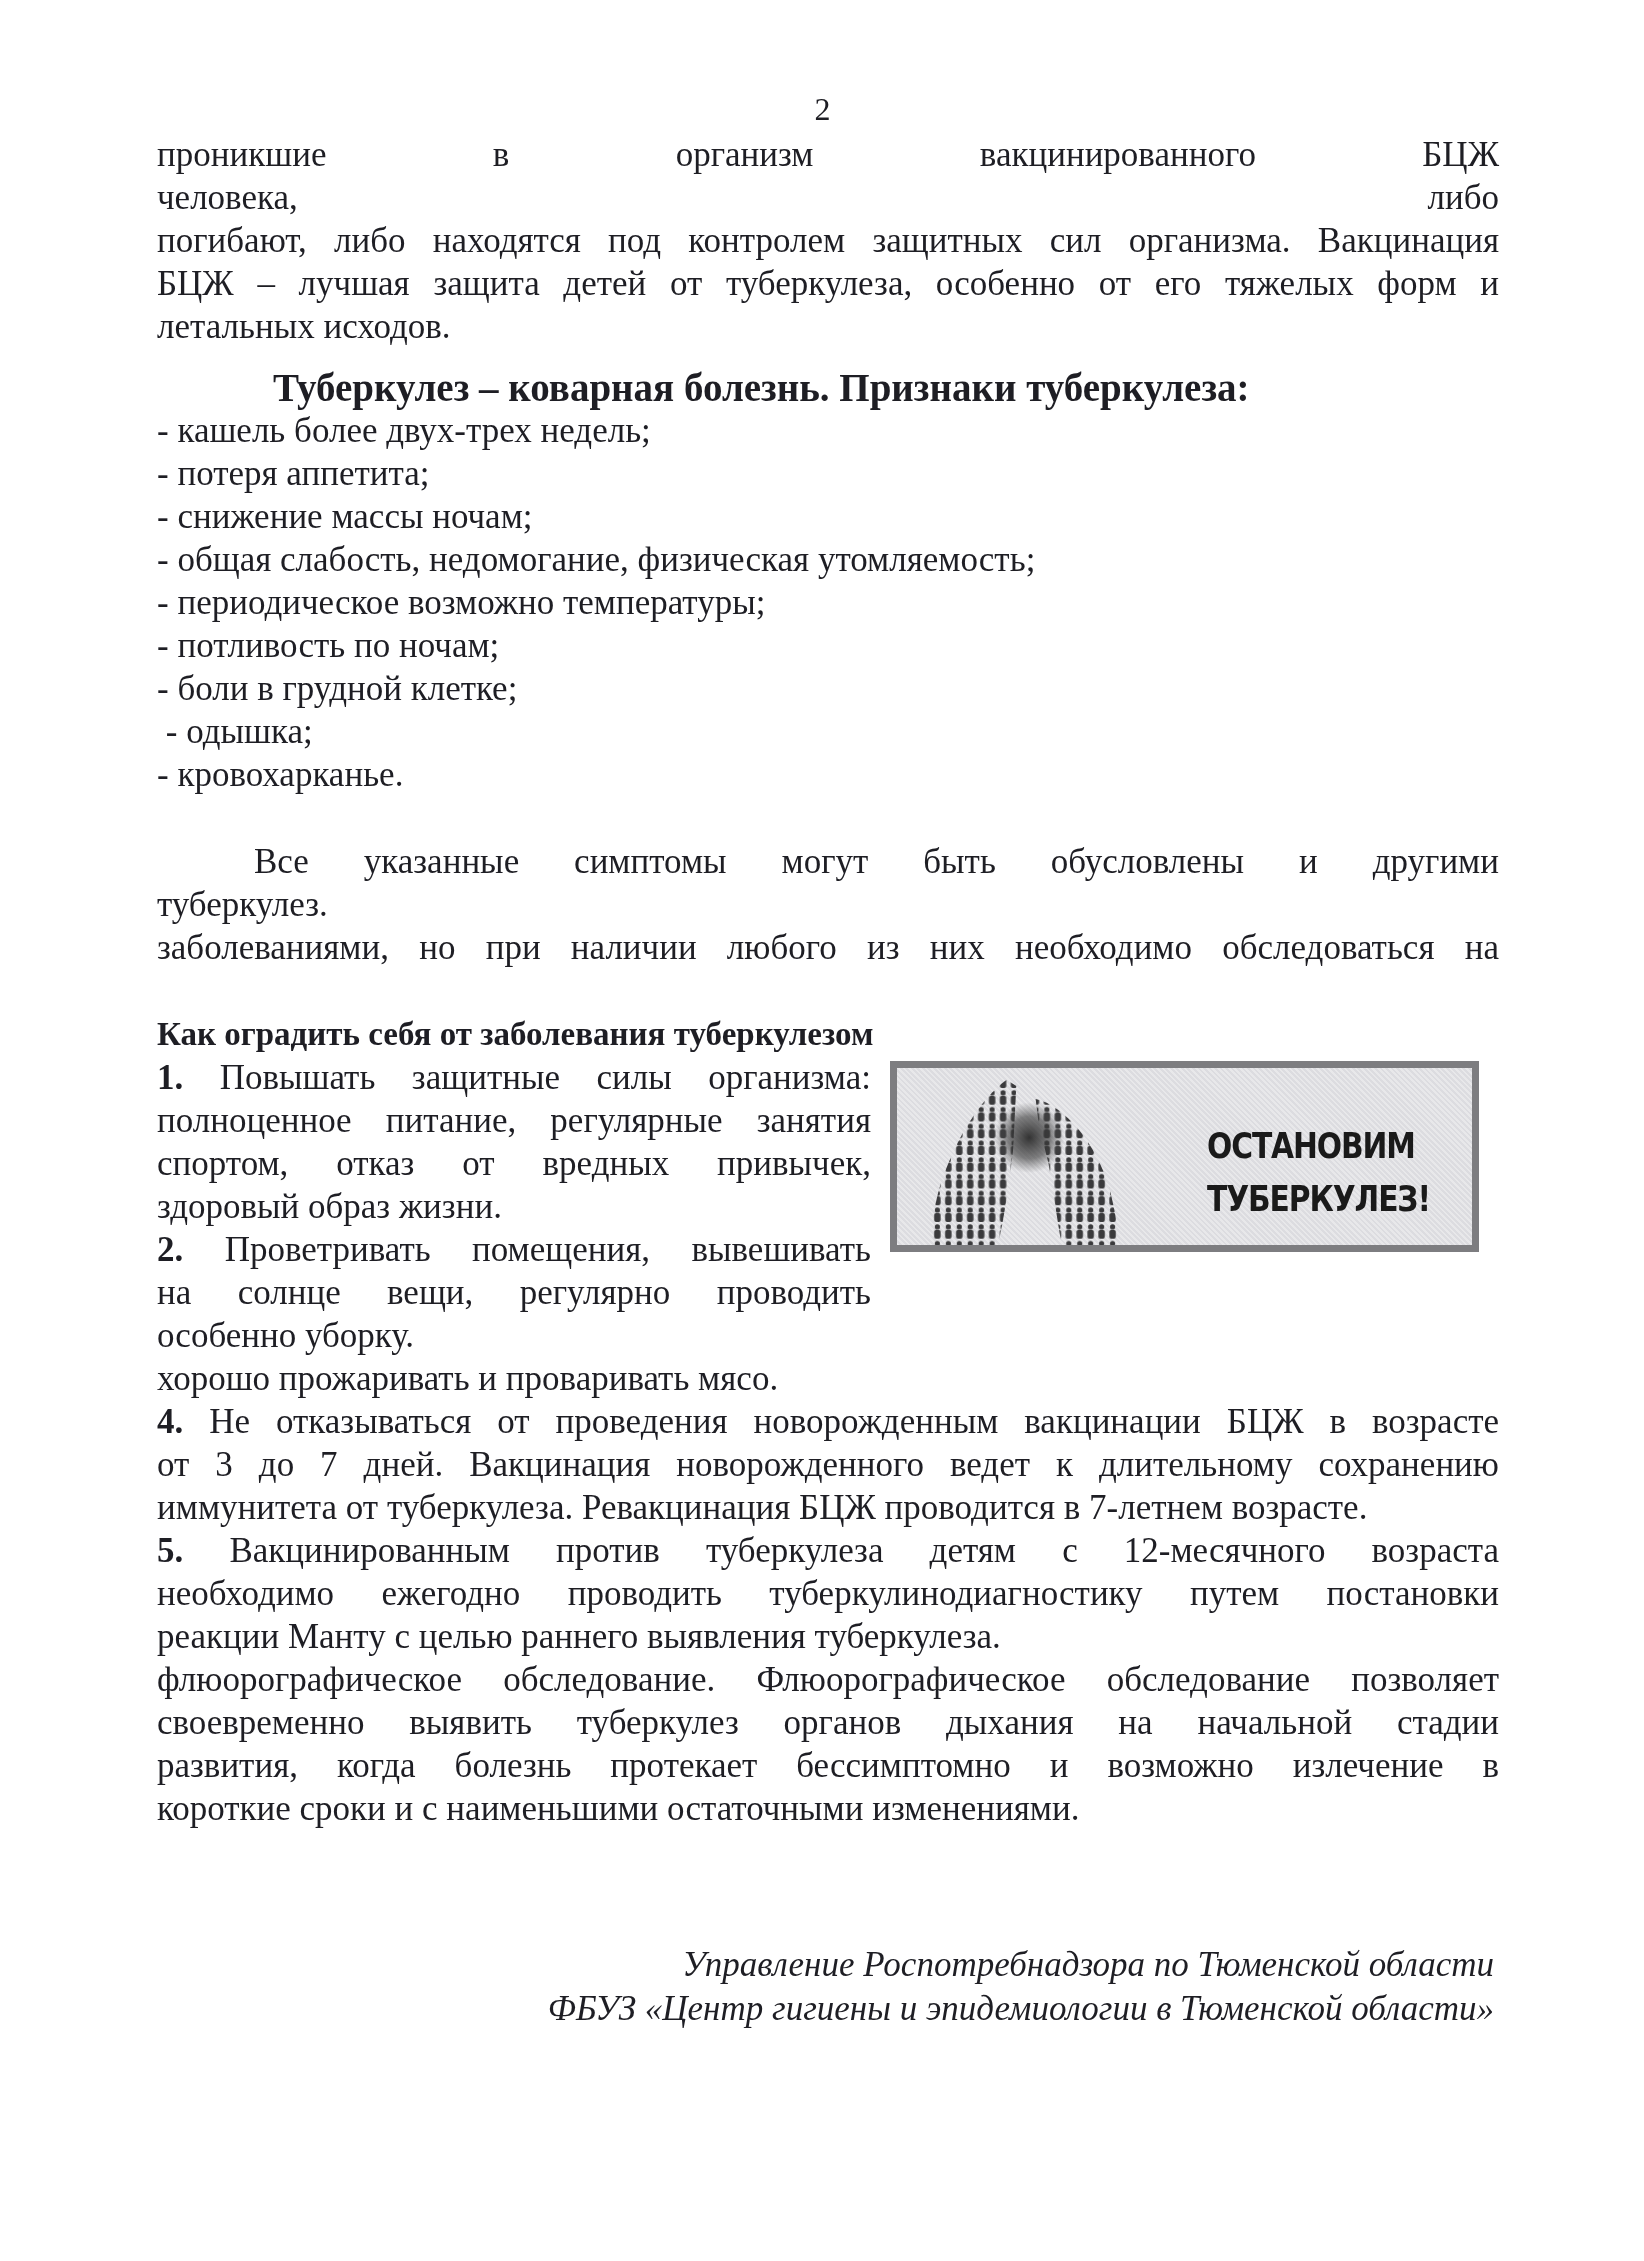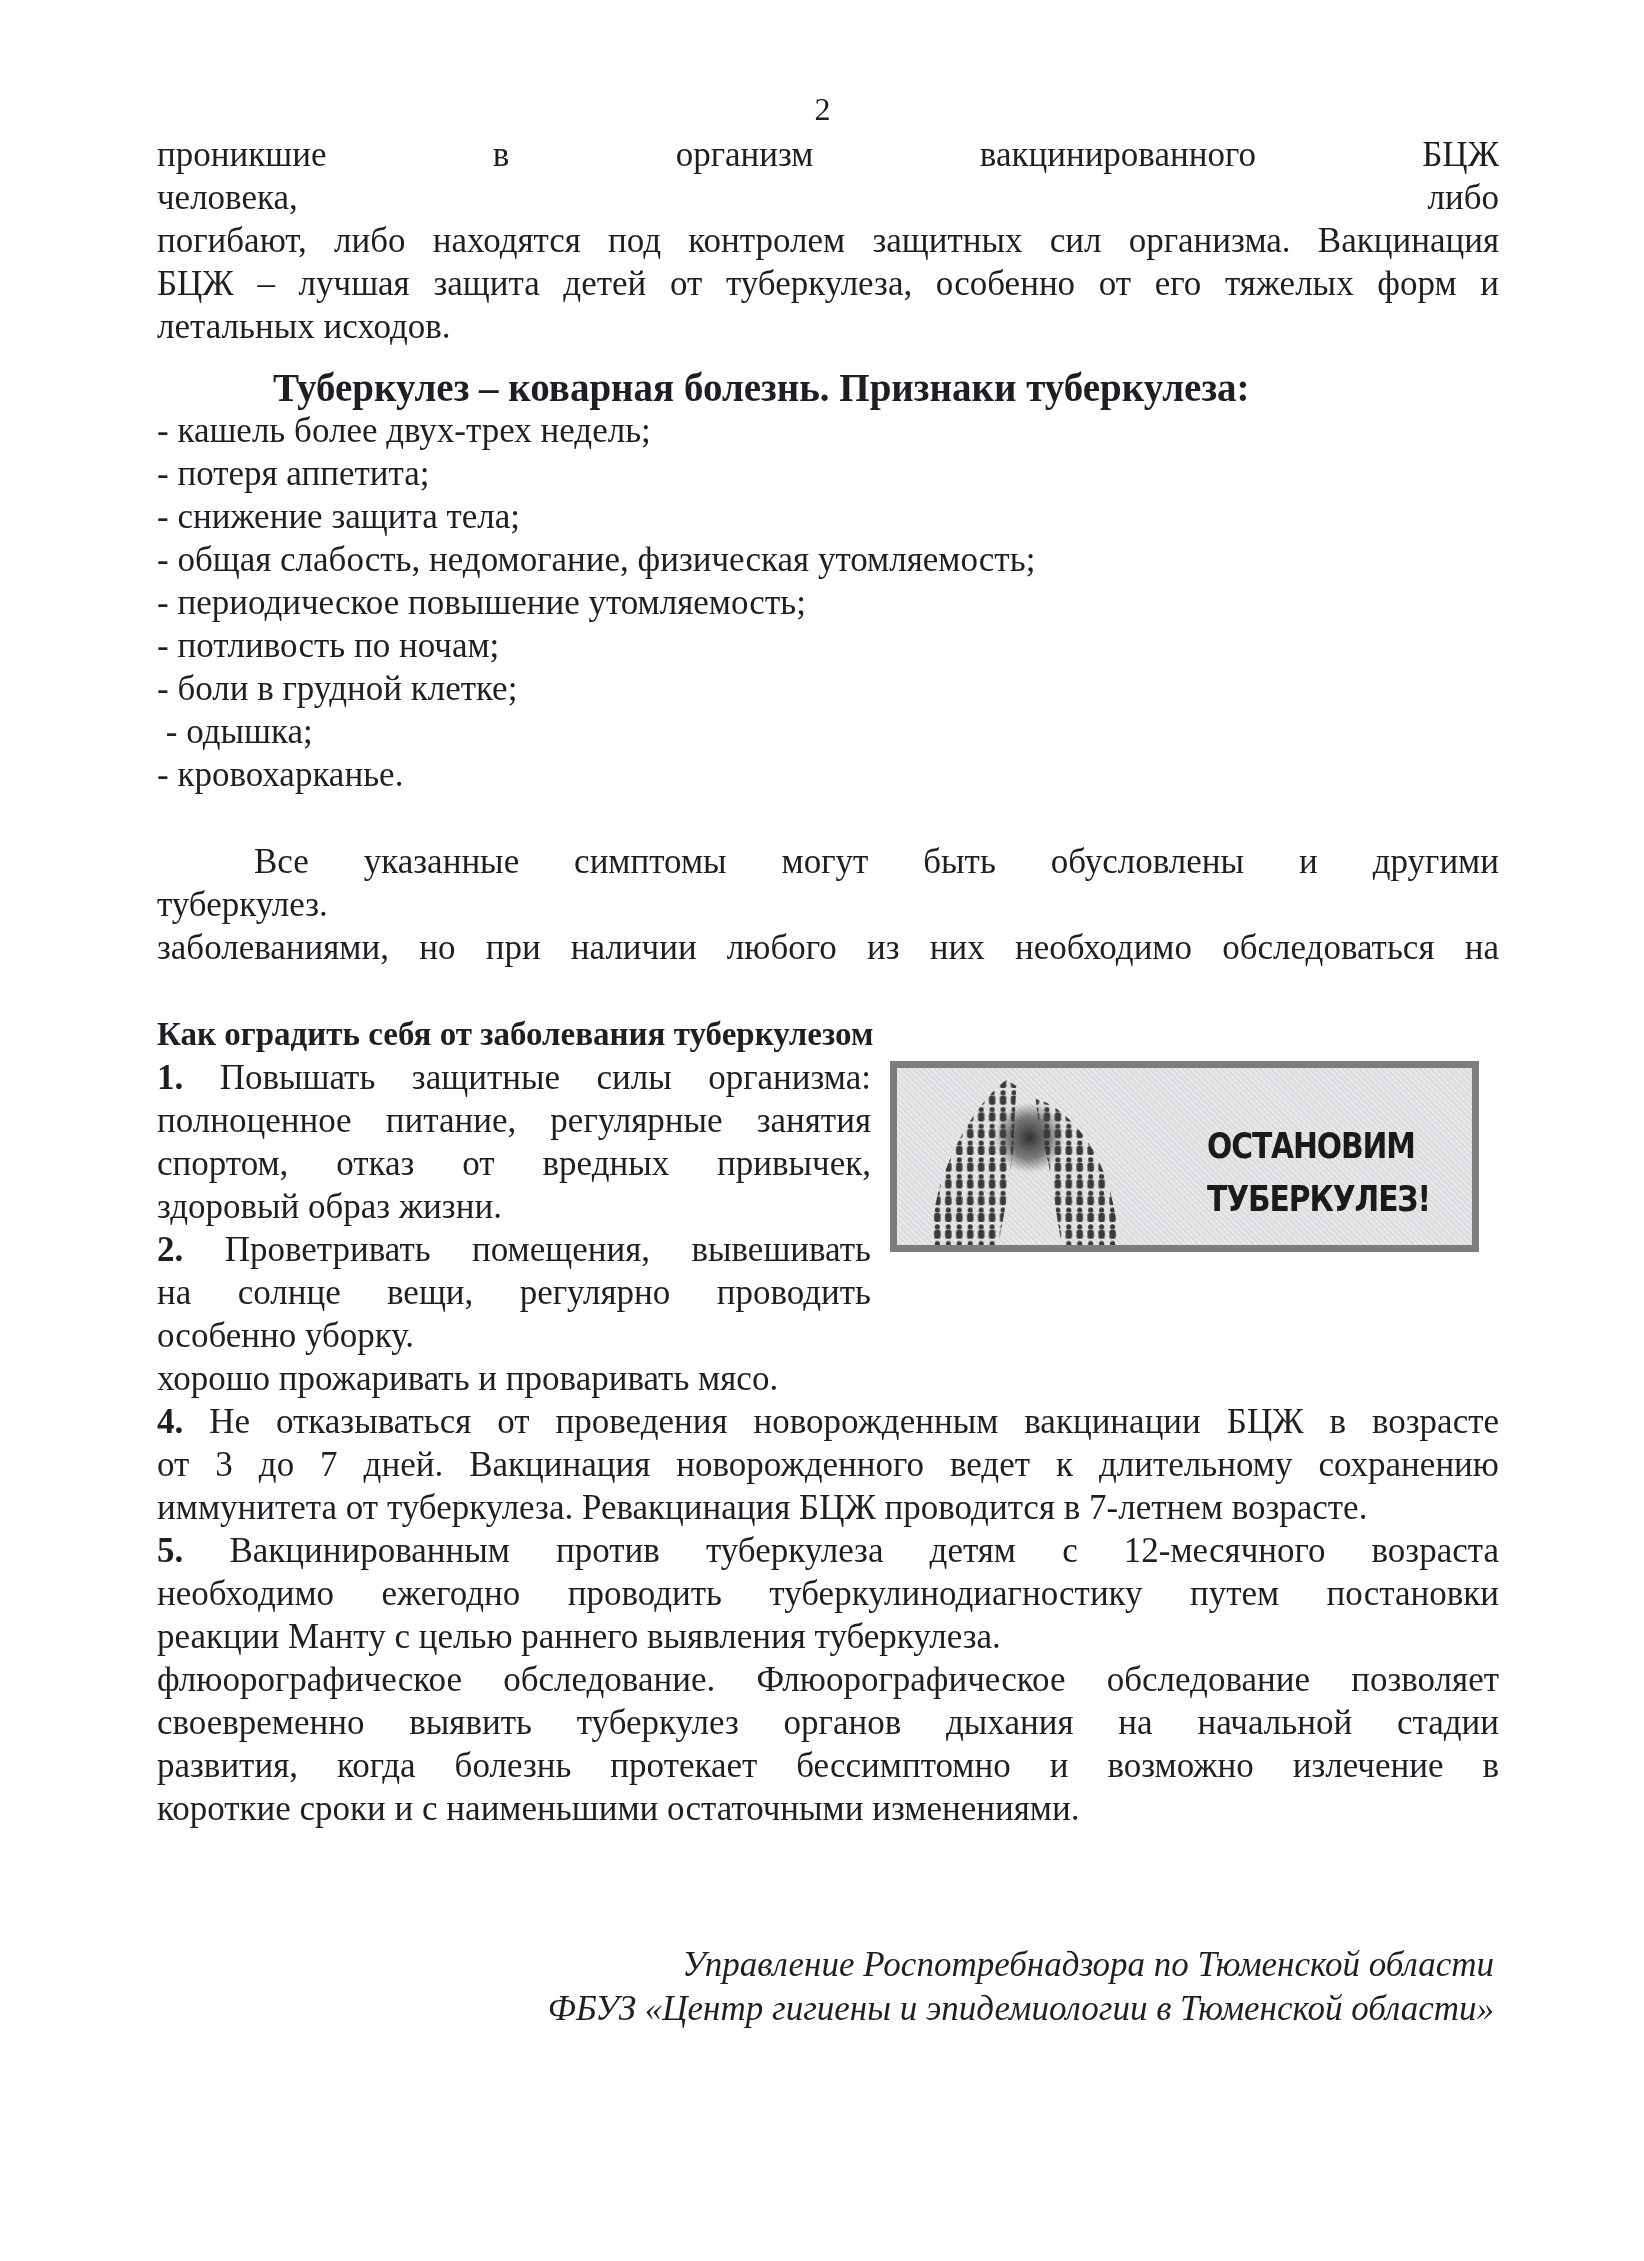--- a/index.html
+++ b/index.html
@@ -40,23 +40,23 @@
     <p class="line spread-first" style="text-align-last: justify;">погибают, либо находятся под контролем защитных сил организма. Вакцинация</p>
     <p class="line spread-first" style="text-align-last: justify;">БЦЖ – лучшая защита детей от туберкулеза, особенно от его тяжелых форм и</p>
     <p class="line">летальных исходов.</p>
   </div>
 
   <div class="heading1">Туберкулез – коварная болезнь. Признаки туберкулеза:</div>
 
   <div>
     <div class="bullet">- кашель более двух-трех недель;</div>
     <div class="bullet">- потеря аппетита;</div>
-    <div class="bullet">- снижение защита тела;</div>
+    <div class="bullet">- снижение массы ночам;</div>
     <div class="bullet">- общая слабость, недомогание, физическая утомляемость;</div>
-    <div class="bullet">- периодическое повышение утомляемость;</div>
+    <div class="bullet">- периодическое возможно температуры;</div>
     <div class="bullet">- потливость по ночам;</div>
     <div class="bullet">- боли в грудной клетке;</div>
     <div class="bullet" style="white-space:pre"> - одышка;</div>
     <div class="bullet">- кровохарканье.</div>
   </div>
 
   <div>
     <p class="line spread-first indent" style="text-align-last: justify; margin-top: 44px;">Все указанные симптомы могут быть обусловлены и другими</p>
     <p class="line">туберкулез.</p>
     <p class="line spread-first" style="text-align-last: justify;">заболеваниями, но при наличии любого из них необходимо обследоваться на</p>

